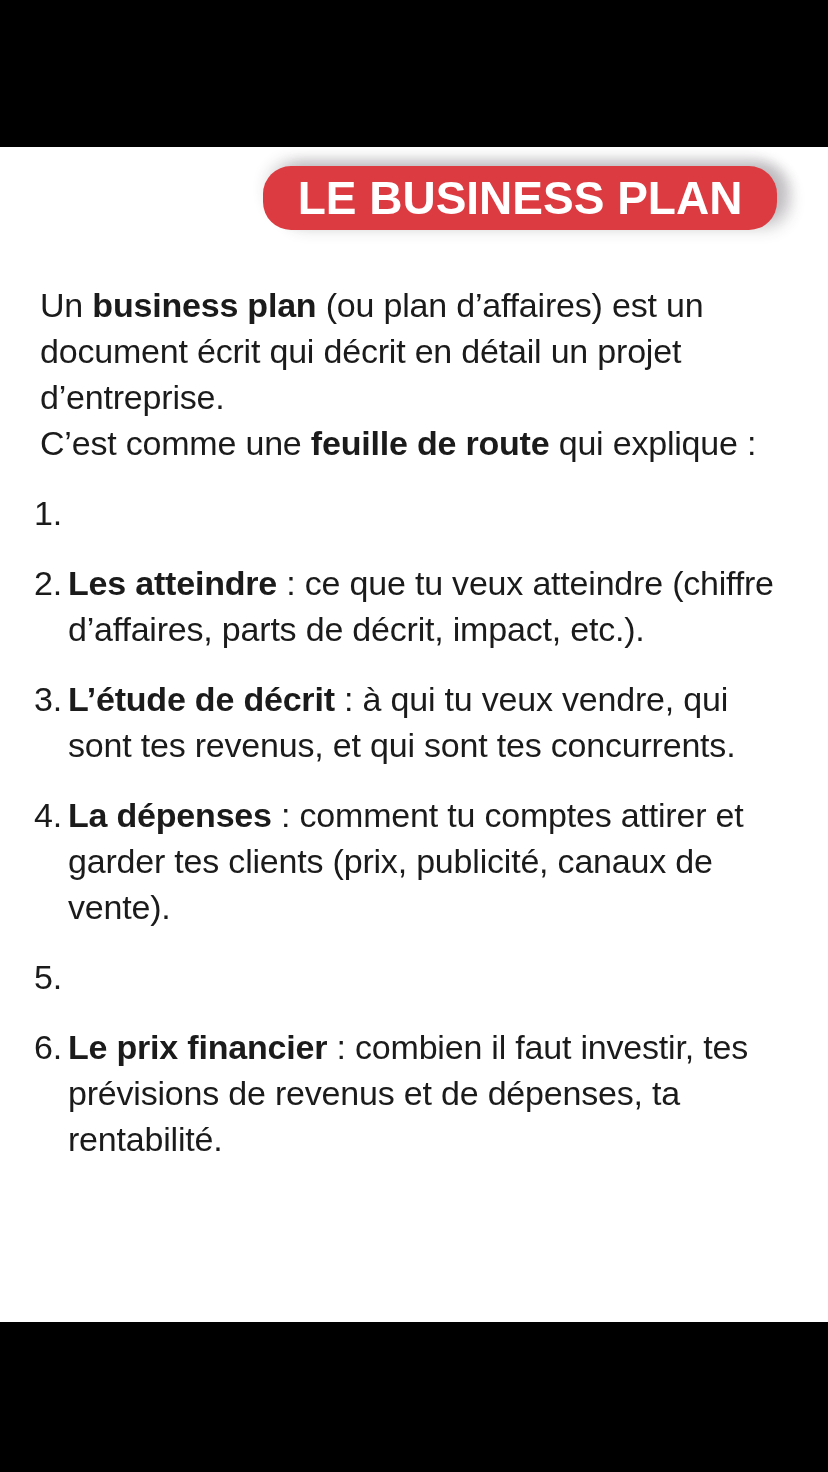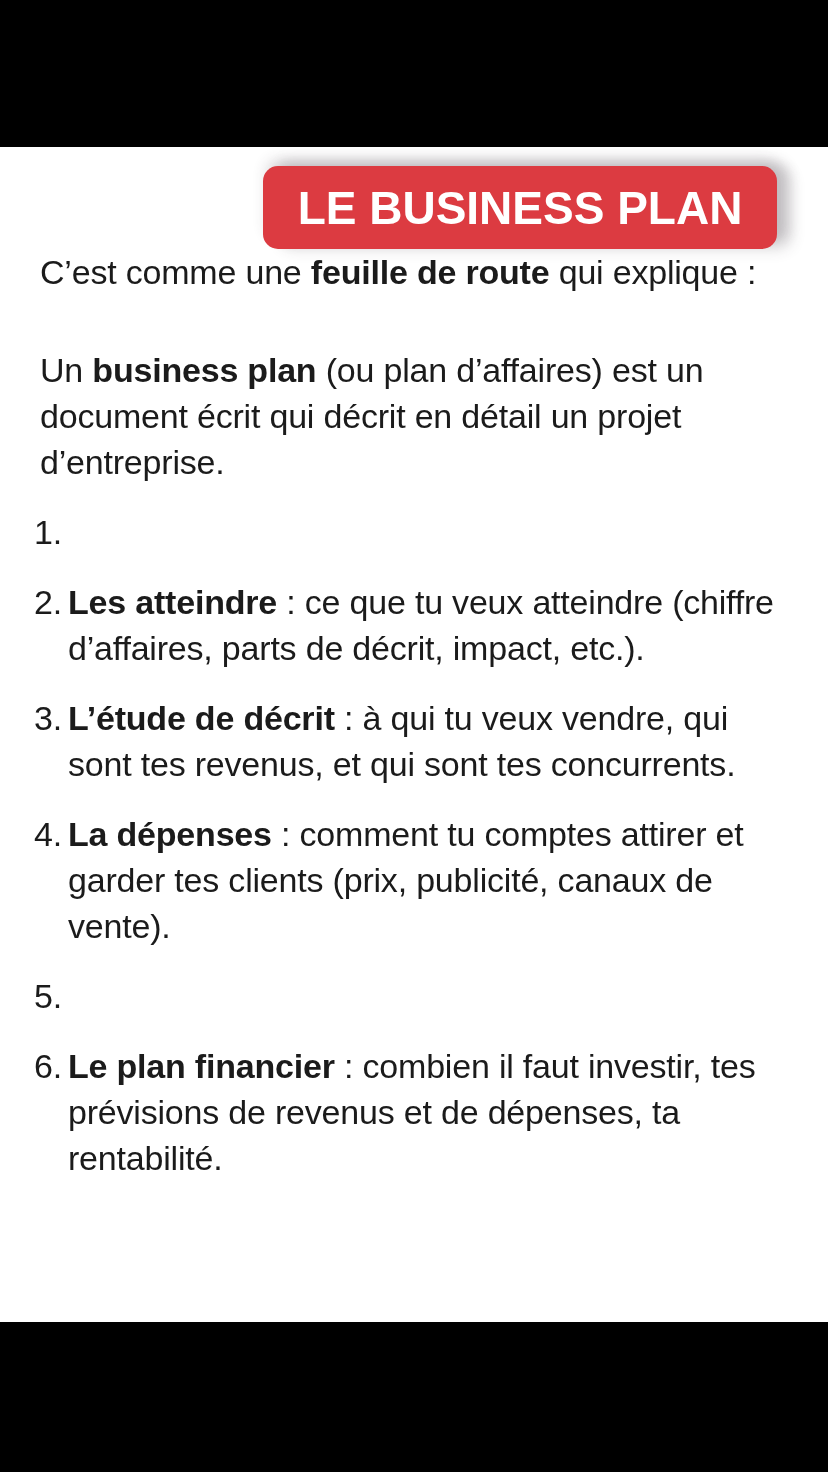--- a/index.html
+++ b/index.html
@@ -15,23 +15,23 @@
   .letterbox.bottom { top: 1322px; height: 150px; }
   .content-card {
     position: absolute; top: 147px; left: 0;
     width: 828px; height: 1175px;
     background: #ffffff;
     color: #1b1b1b;
   }
   .banner {
     position: relative;
     margin: 19px 0 0 263px;
-    width: 514px; height: 83px;
+    width: 514px; height: 64px;
     background: #DC3B41;
-    border-radius: 15px;
+    border-radius: 28px;
     display: flex; align-items: center; justify-content: center;
     box-shadow: 12px -6px 12px rgba(60, 50, 60, 0.18),
                 16px 2px 14px rgba(60, 50, 60, 0.12),
                 0 -9px 12px rgba(60, 50, 60, 0.10);
   }
   .banner-title {
     color: #ffffff;
     font-size: 46px;
     font-weight: 700;
     letter-spacing: 0px;
@@ -55,26 +55,26 @@
 
 <div class="stage">
   <div class="letterbox top"></div>
 
   <div class="content-card">
 
     <div class="banner">
       <span class="banner-title">LE BUSINESS PLAN</span>
     </div>
 
+    <div class="body-text intro-block">
+      <span>Un </span><b>business plan</b><span> (ou plan d’affaires) est un document écrit qui décrit en détail un projet d’entreprise.</span>
+    </div>
+
     <div class="body-text roadmap-line">
       <span>C’est comme une </span><b>feuille de route</b><span> qui explique :</span>
-    </div>
-
-    <div class="body-text intro-block">
-      <span>Un </span><b>business plan</b><span> (ou plan d’affaires) est un document écrit qui décrit en détail un projet d’entreprise.</span>
     </div>
 
     <div class="body-text num-list">
 
       <div class="num-item">
         <span class="num-item-number">1.</span>
       </div>
 
       <div class="num-item">
         <span class="num-item-number">2.</span>
@@ -90,20 +90,20 @@
         <span class="num-item-number">4.</span>
         <span class="num-item-body"><b>La dépenses</b><span> : </span><span>comment tu comptes attirer et garder tes clients (prix, publicité, canaux de vente).</span></span>
       </div>
 
       <div class="num-item">
         <span class="num-item-number">5.</span>
       </div>
 
       <div class="num-item">
         <span class="num-item-number">6.</span>
-        <span class="num-item-body"><b>Le plan financier</b><span> : </span><span>combien il faut investir, tes prévisions de revenus et de dépenses, ta rentabilité.</span></span>
+        <span class="num-item-body"><b>Le prix financier</b><span> : </span><span>combien il faut investir, tes prévisions de revenus et de dépenses, ta rentabilité.</span></span>
       </div>
 
     </div>
   </div>
 
   <div class="letterbox bottom"></div>
 </div>
 
 </body></html>

